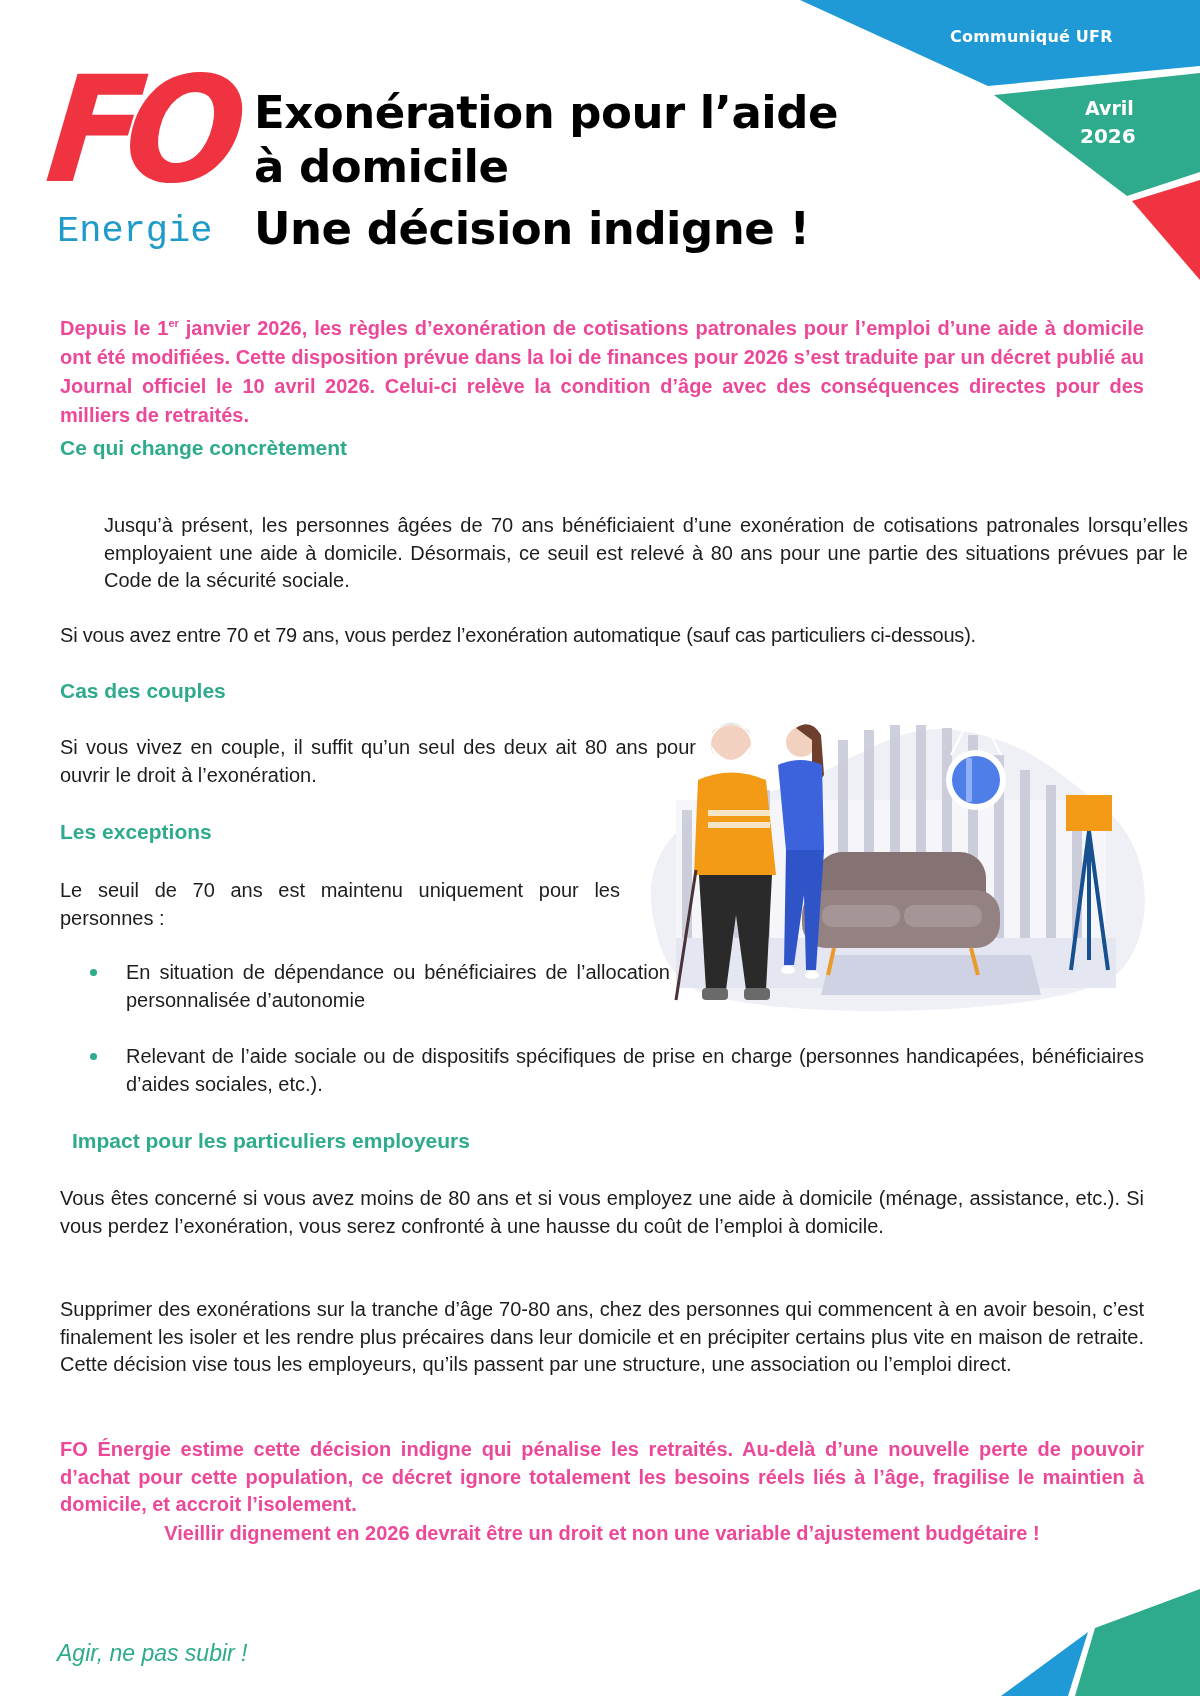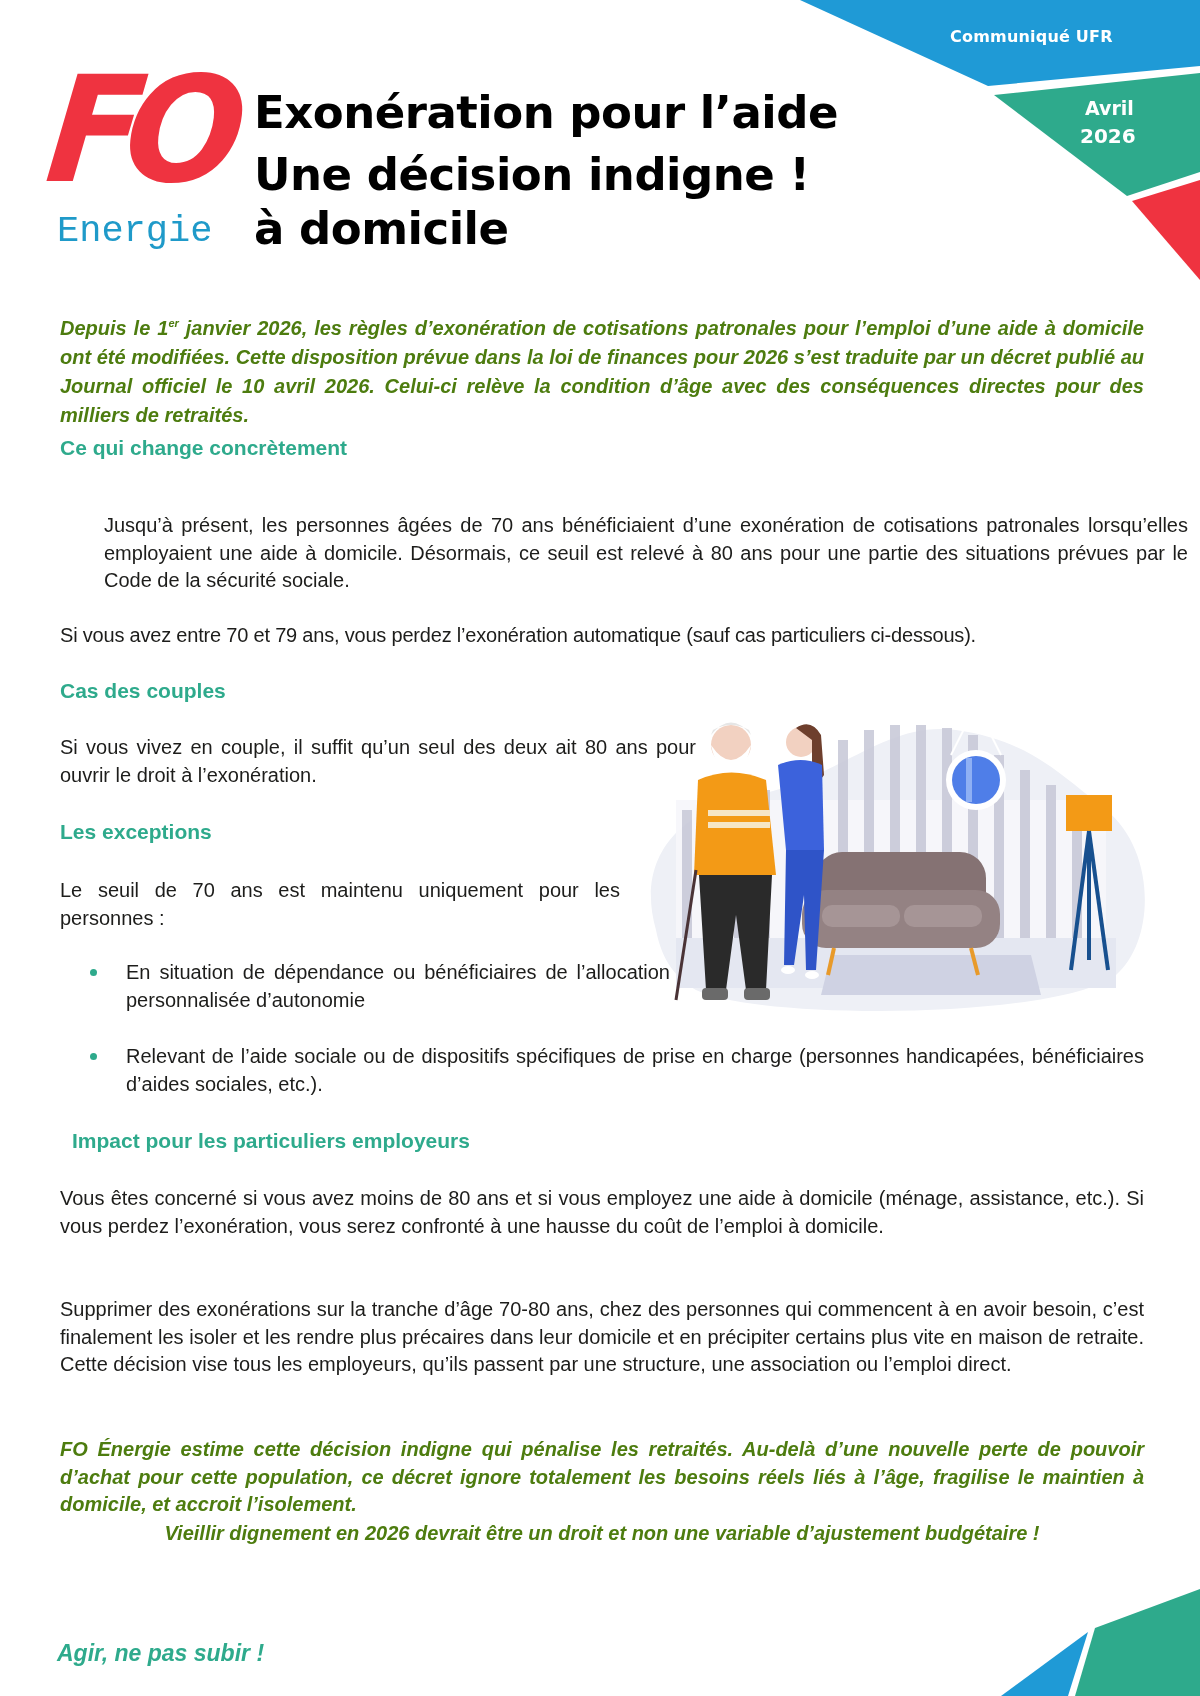--- a/index.html
+++ b/index.html
@@ -17,25 +17,25 @@
              transform:skewX(-6deg) scaleY(1.05); transform-origin:left top; }
   .logo-energie { position:absolute; left:0; top:158px; font-family:Liberation Mono, monospace;
                   font-size:37px; color:#1f9ac9; letter-spacing:0px; }
 
   .title { position:absolute; left:254px; top:86px; font-family:"DejaVu Sans", sans-serif; font-weight:bold;
            font-size:45px; line-height:54px; color:#000; letter-spacing:-0.5px; }
   .title div { white-space:nowrap; }
 
   .content { position:absolute; left:60px; width:1084px; }
   .p { font-size:20px; line-height:27.5px; text-align:justify; margin:0; }
-  .lead { color:#4d7c0f; font-weight:bold;font-style:italic; }
+  .lead { color:#ec4899; font-weight:bold; }
   .h { color:#2eaa8c; font-size:21px; font-weight:bold; margin:0; }
   .bullet { position:relative; padding-left:66px; }
   .bullet .dot { position:absolute; left:30px; top:10px; width:7px; height:7px; border-radius:50%; background:#2eaa8c; }
-  .slogan { position:absolute; left:57px; top:1640px; color:#2eaa8c; font-weight:bold; font-style:italic; font-size:23px; }
+  .slogan { position:absolute; left:57px; top:1640px; color:#2eaa8c; font-weight:normal; font-style:italic; font-size:23px; }
 </style>
 </head>
 <body>
 
 <svg class="deco" viewBox="0 0 1200 1696" xmlns="http://www.w3.org/2000/svg">
   <polygon points="800,0 1200,0 1200,66 988,86" fill="#1f9ad6"></polygon>
   <polygon points="994,95 1200,73 1200,172 1127,196" fill="#2eaa8c"></polygon>
   <polygon points="1132,201 1200,180 1200,280" fill="#ef3340"></polygon>
   <polygon points="1001,1696 1088,1632 1068,1696" fill="#1f9ad6"></polygon>
   <polygon points="1095,1628 1200,1589 1200,1696 1075,1696" fill="#2eaa8c"></polygon>
@@ -45,22 +45,22 @@
 <div class="corner-text" id="month">Avril</div>
 <div class="corner-text" id="year">2026</div>
 
 <div class="logo">
   <div class="logo-fo">FO</div>
   <div class="logo-energie">Energie</div>
 </div>
 
 <div class="title">
   <div>Exonération pour l’aide</div>
+  <div>à domicile</div>
   <div style="margin-top:8px;">Une décision indigne !</div>
-  <div>à domicile</div>
 </div>
 
 <div class="content" style="top:309px;">
   <p class="p lead" style="line-height:29px;"><span>Depuis le 1</span><sup style="font-size:11px;">er</sup><span> janvier 2026, les règles d’exonération de cotisations patronales pour l’emploi d’une aide à domicile ont été modifiées. Cette disposition prévue dans la loi de finances pour 2026 s’est traduite par un décret publié au Journal officiel le 10 avril 2026. Celui-ci relève la condition d’âge avec des conséquences directes pour des milliers de retraités.</span></p>
 </div>
 
 <div class="content" style="top:436px;">
   <h2 class="h">Ce qui change concrètement</h2>
 </div>
 <div class="content" style="top:512px;margin-left:44px;">

